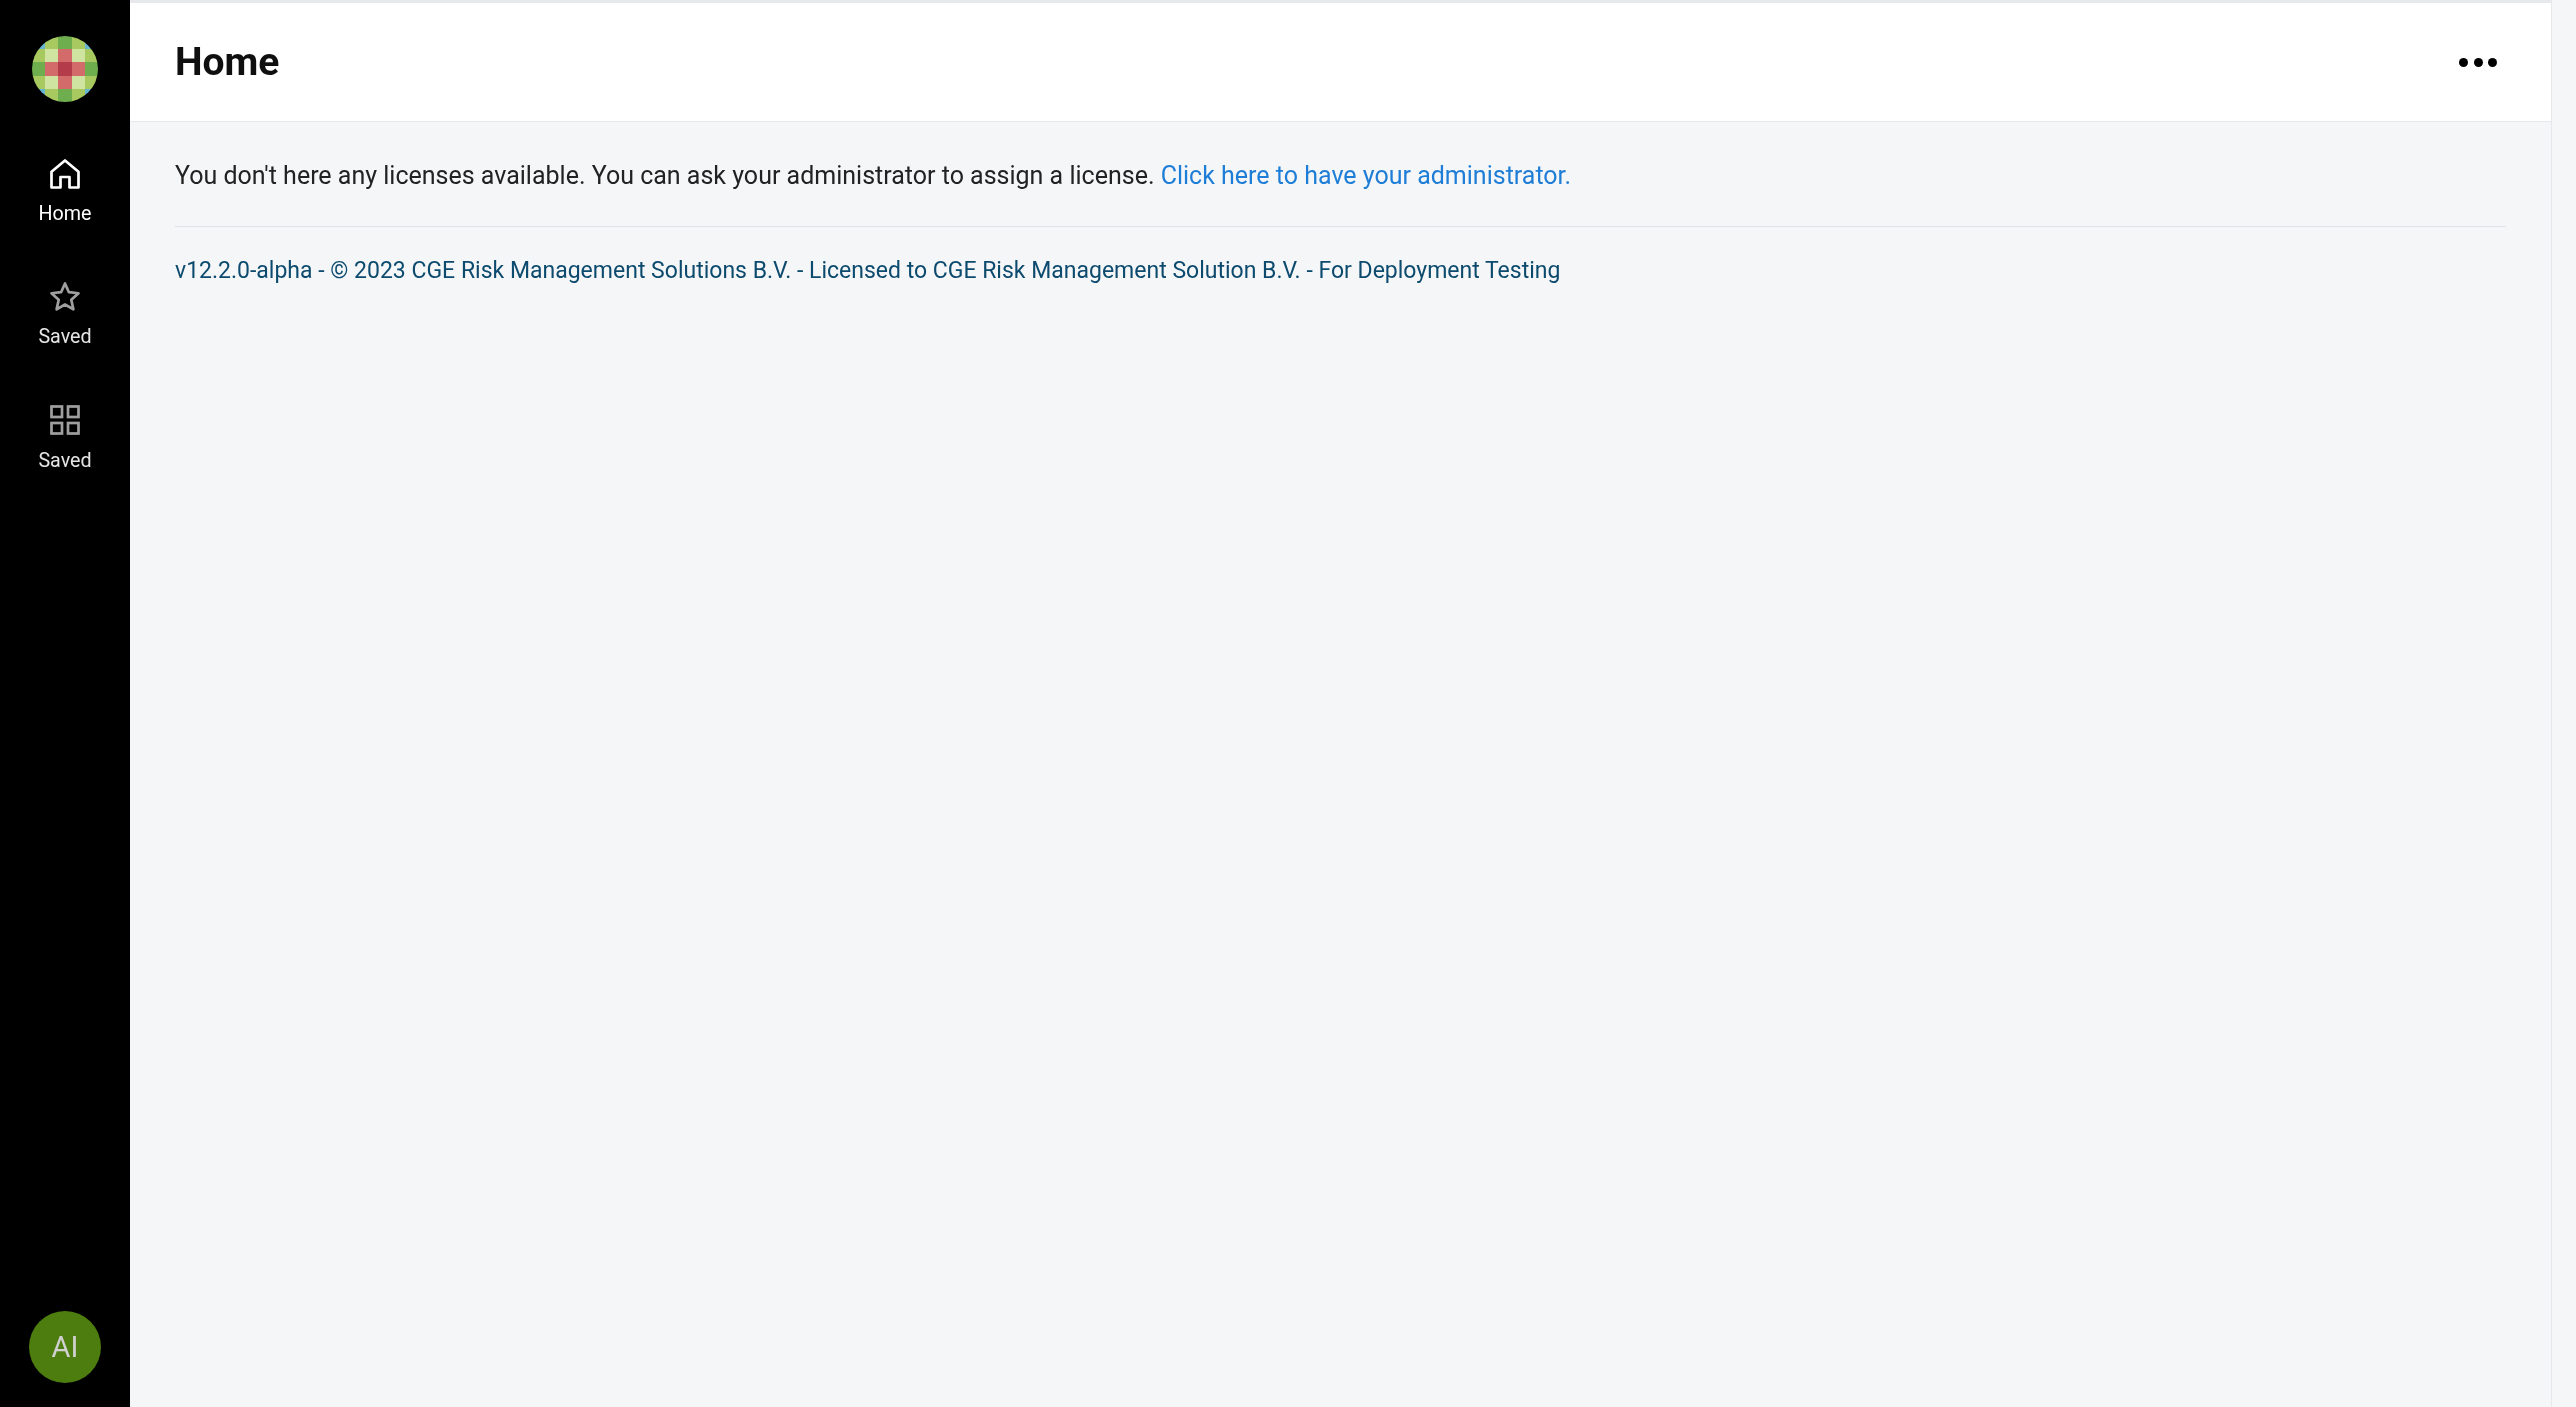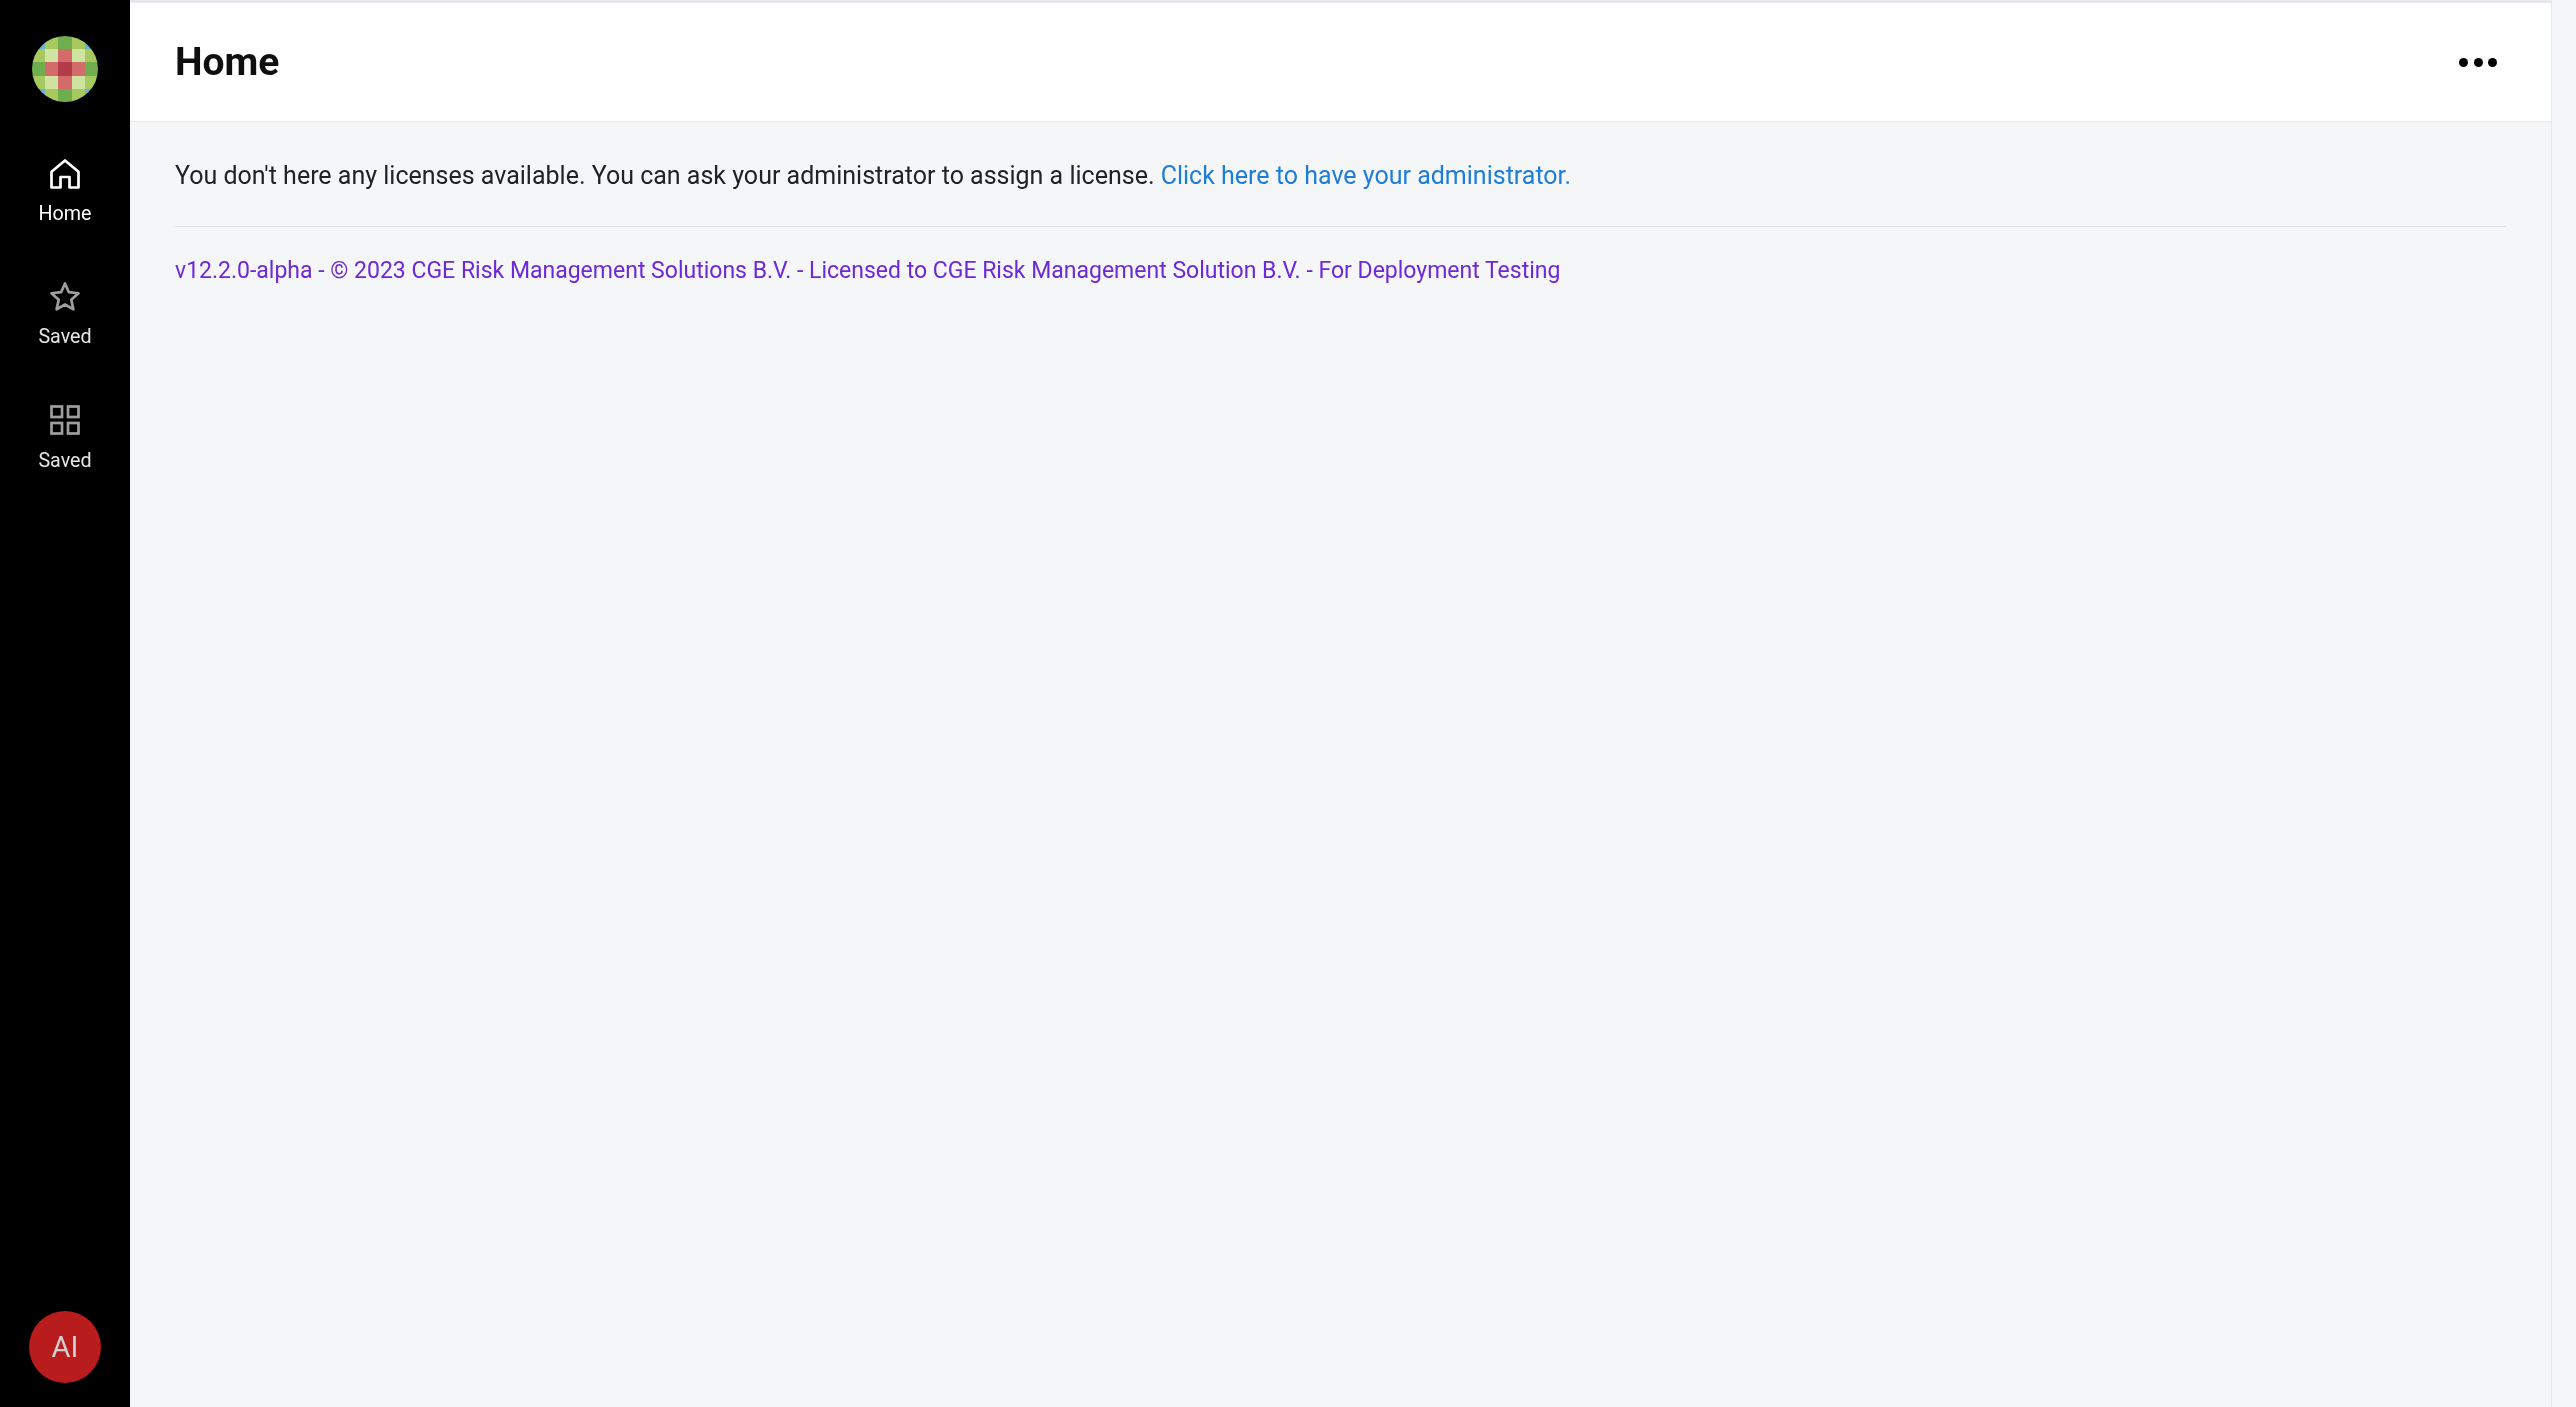--- a/index.html
+++ b/index.html
@@ -72,21 +72,21 @@
       fill: none;
       stroke-width: 2;
     }
     .spacer {
       flex: 1;
     }
     .avatar {
       width: 72px;
       height: 72px;
       border-radius: 50%;
-      background: #b91c1c;
+      background: #4d7c0f;
       display: flex;
       align-items: center;
       justify-content: center;
       font-size: 29px;
       color: #d0d0d0;
       cursor: pointer;
     }
 
     
     .main {
@@ -133,21 +133,21 @@
       padding-bottom: 36px;
       border-bottom: 0.9px solid #dfe2e6;
     }
     .notice a {
       color: #1e7dd6;
       text-decoration: none;
       cursor: pointer;
     }
     .footer-text {
       font-size: 23px;
-      color: #6d28d9;
+      color: #0c4a6e;
       padding-top: 30px;
     }
 
     
     .scroll-strip {
       width: 25px;
       flex-shrink: 0;
       background: #f5f6f8;
       border-left: 0.9px solid #e6e8eb;
     }

